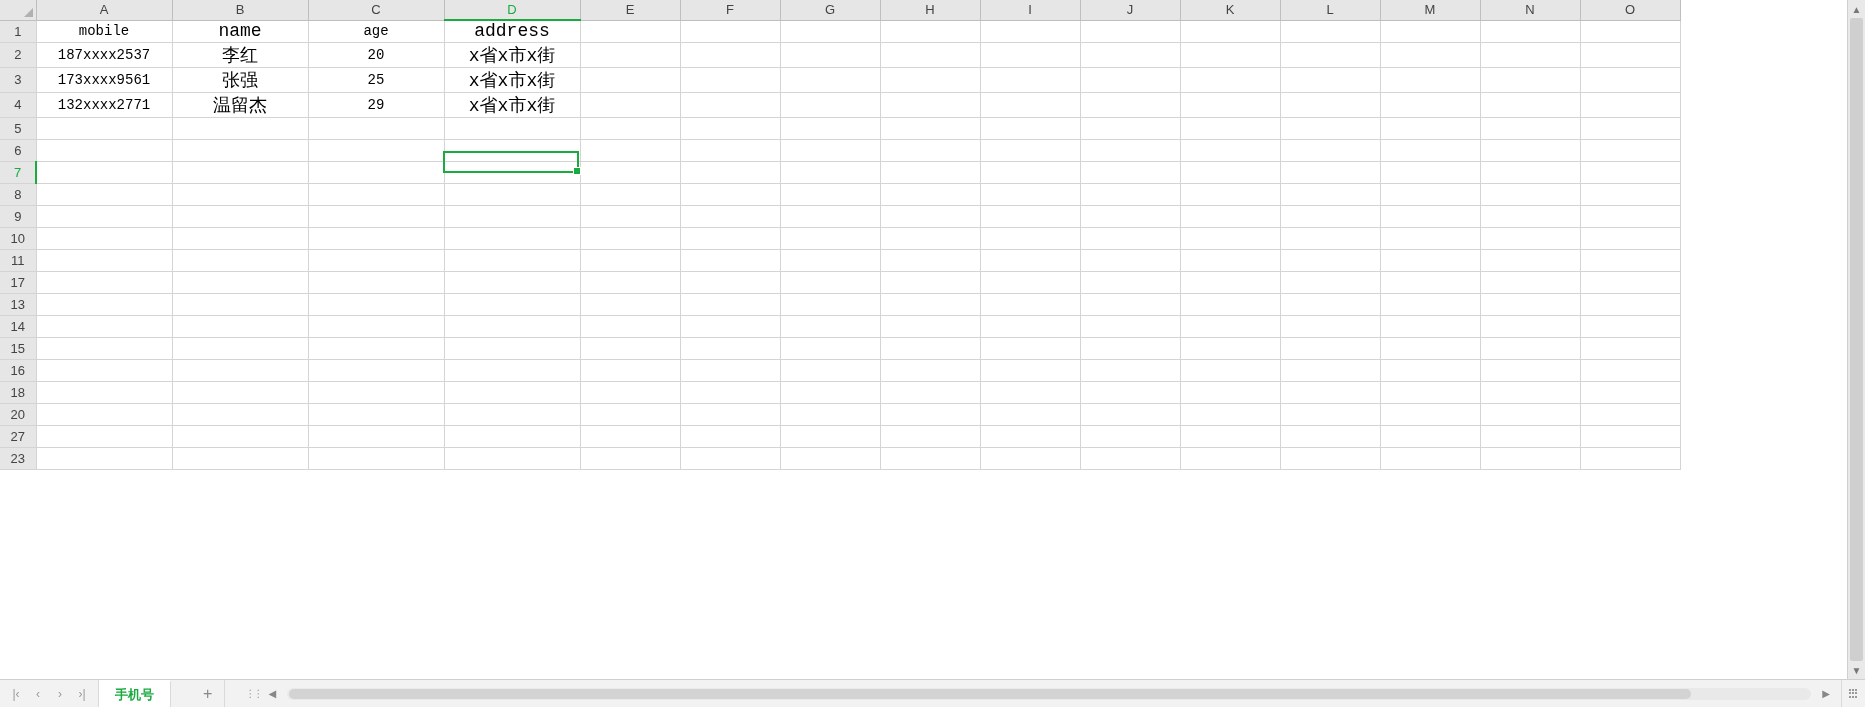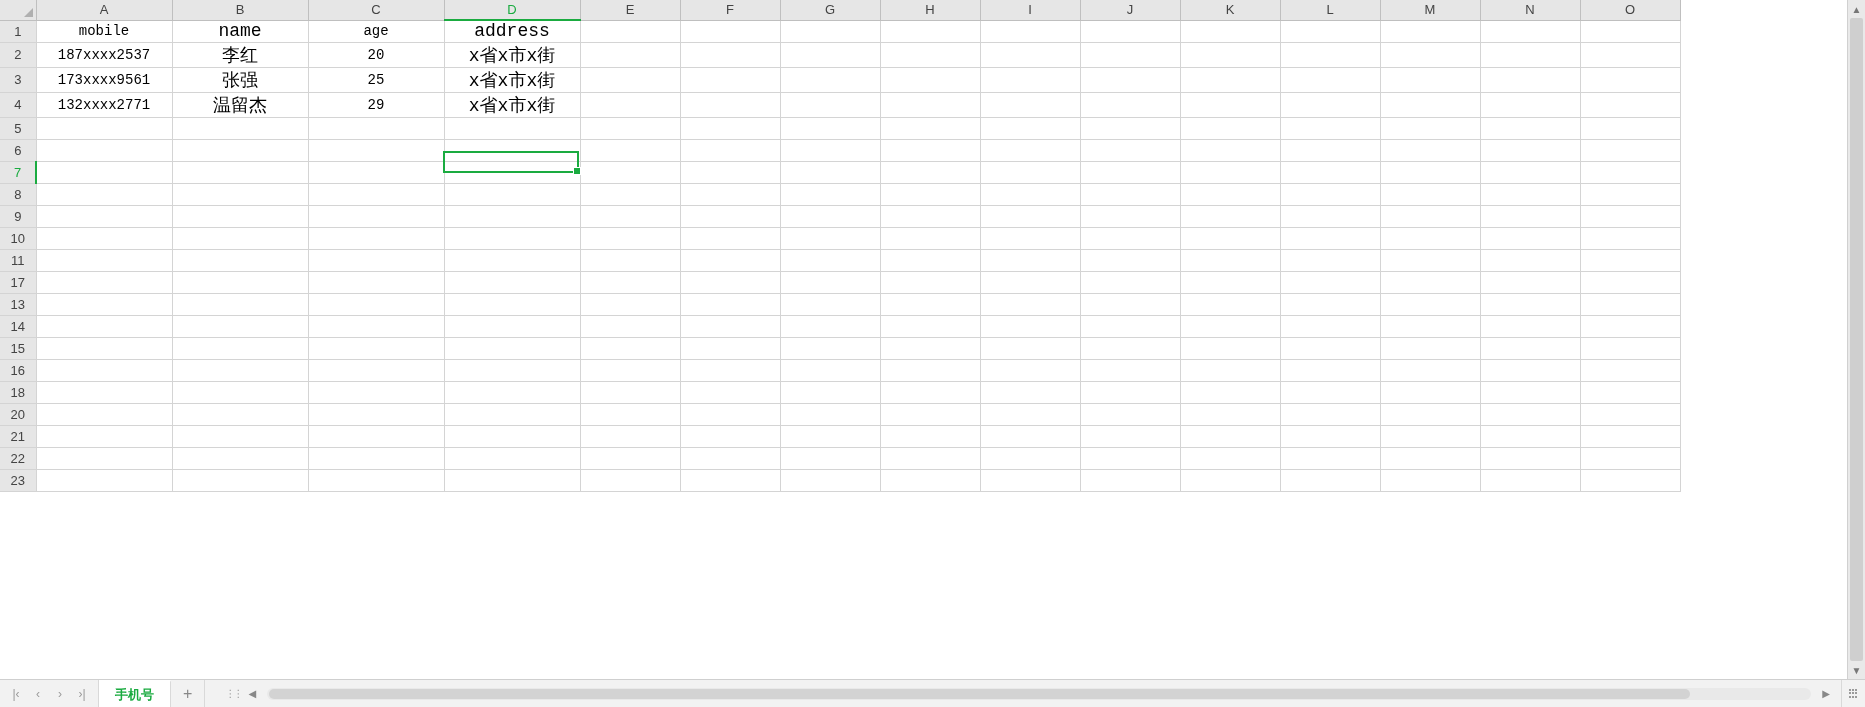--- a/index.html
+++ b/index.html
@@ -154,21 +154,21 @@
   .nav-group{
     display:flex; align-items:center;
     padding:0 8px; gap:6px;
     border-right:1px solid #d9d9d9;
   }
   .nav-btn{
     width:16px;height:16px;
     display:flex;align-items:center;justify-content:center;
     color:#9a9a9a;font-size:12px;
   }
-  .tabs{display:flex;align-items:flex-end;}
+  .tabs{display:flex;align-items:flex-end;gap:20px;}
   .tab{
     padding:0 16px;
     height:100%;
     display:flex;align-items:center;
     color:#555;
     border-right:1px solid #d9d9d9;
     background:transparent;
     cursor:default;
   }
   .tab.active{
@@ -583,39 +583,21 @@
             <td class="cell"></td>
             <td class="cell"></td>
             <td class="cell"></td>
             <td class="cell"></td>
             <td class="cell"></td>
             <td class="cell"></td>
             <td class="cell"></td>
             <td class="cell"></td>
           </tr>
           <tr>
-            <th class="row-head">21</th>
-            <td class="cell"></td>
-            <td class="cell cjk"></td>
-            <td class="cell"></td>
-            <td class="cell cjk"></td>
-            <td class="cell"></td>
-            <td class="cell"></td>
-            <td class="cell"></td>
-            <td class="cell"></td>
-            <td class="cell"></td>
-            <td class="cell"></td>
-            <td class="cell"></td>
-            <td class="cell"></td>
-            <td class="cell"></td>
-            <td class="cell"></td>
-            <td class="cell"></td>
-          </tr>
-          <tr>
-            <th class="row-head">22</th>
+            <th class="row-head">27</th>
             <td class="cell"></td>
             <td class="cell cjk"></td>
             <td class="cell"></td>
             <td class="cell cjk"></td>
             <td class="cell"></td>
             <td class="cell"></td>
             <td class="cell"></td>
             <td class="cell"></td>
             <td class="cell"></td>
             <td class="cell"></td>

